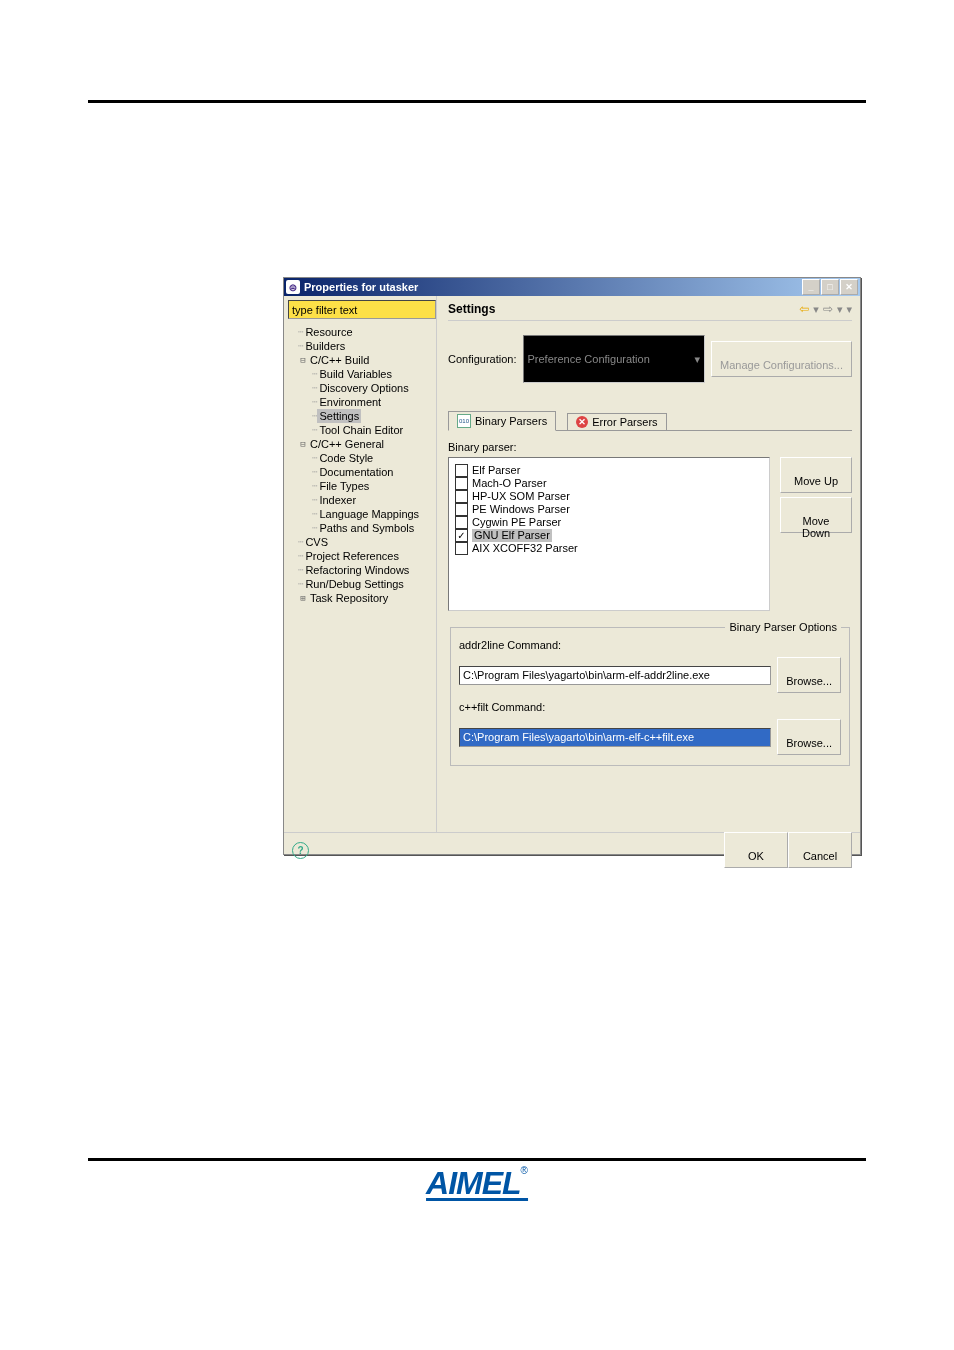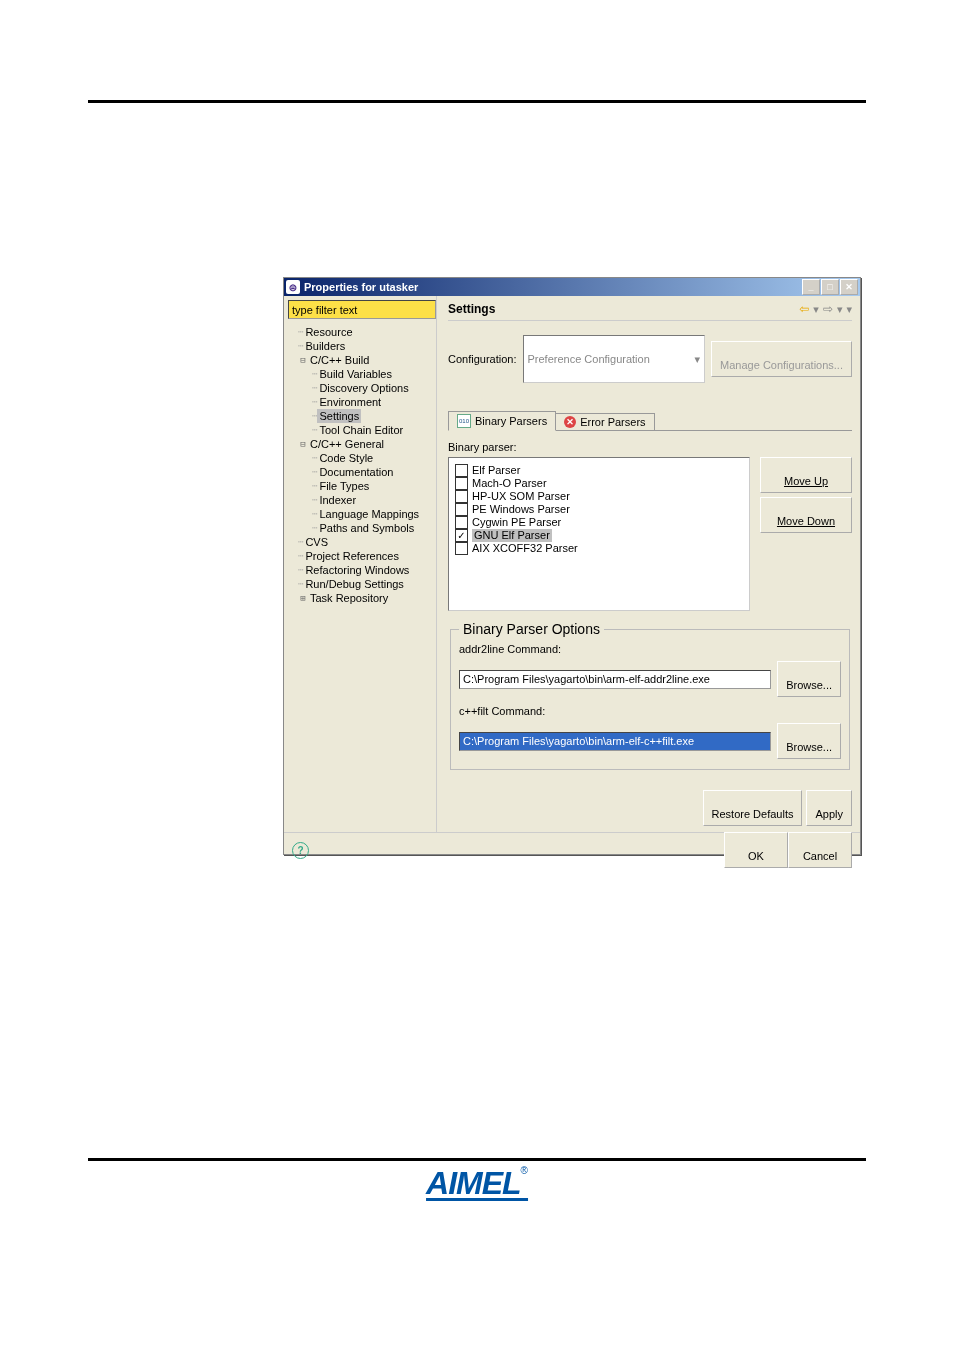--- a/index.html
+++ b/index.html
@@ -103,39 +103,40 @@
   .main-area {
     flex: 1;
     margin-top: 14px;
   }
   .conf-row { display: flex; align-items: center; gap: 6px; }
   .conf-row label { }
   .conf-select {
     flex: 1;
     height: 18px;
     border: 1px inset #ccc;
-    background: #ffffff;
+    background: #000000;
     color: #888;
     padding: 14px 4px;
     display: flex; align-items: center; justify-content: space-between;
   }
   .btn {
     background: #ece9d8;
     border: 1px outset #fff;
     font-size: 11px;
     padding: 17px 8px;
     height: 20px;
     cursor: pointer;
   }
   .btn.disabled { color: #999; }
   .tabs {
     margin-top: 28px;
     display: flex;
     align-items: flex-end;
     border-bottom: 1px solid #999;
+    gap: 12px;
   }
   .tab {
     border: 1px solid #999;
     border-bottom: none;
     padding: 2px 8px;
     background: #ece9d8;
     margin-right: -1px;
     display: flex; align-items: center; gap: 4px;
     position: relative;
   }
@@ -156,27 +157,27 @@
   }
   .chk-row { display: flex; align-items: center; gap: 4px; line-height: 13px; }
   .chk {
     width: 11px; height: 11px; border: 1px solid #333;
     display: inline-flex; align-items: center; justify-content: center;
     font-size: 9px; background: #fff;
   }
   .chk.checked::after { content: "✓"; font-size: 10px; line-height: 9px; }
   .chk-row.sel span.txt { background: #c0c0c0; padding: 0 2px; }
   .side-btns { display: flex; flex-direction: column; gap: 4px; }
-  .side-btns .btn { width: 92px; text-decoration: underline; }
+  .side-btns .btn { width: 72px; }
   fieldset.opts {
     margin-top: 10px;
     border: 1px solid #bbb;
     padding: 6px 8px 10px;
   }
-  fieldset.opts legend { font-size: 14px; padding: 0 4px; }
+  fieldset.opts legend { font-size: 11px; padding: 0 4px; text-align: right; }
   .cmd-row { display: flex; align-items: center; gap: 6px; margin-top: 6px; }
   .cmd-row input.txt {
     flex: 1; height: 17px; border: 1px inset #999; font-size: 11px; padding: 0 3px;
   }
   .cmd-row input.txt.focus { background: #316ac5; color: #fff; }
   .lower-btns { display: flex; justify-content: flex-end; gap: 4px; margin-top: auto; padding-top: 10px; border-top: 0; }
   .dialog-footer {
     height: 22px;
     border-top: 1px solid #ccc;
     display: flex; align-items: center;
@@ -395,24 +396,20 @@
             </div>
             <div style="margin-top:8px">c++filt Command:</div>
             <div class="cmd-row">
               <input class="txt focus" value="C:\Program Files\yagarto\bin\arm-elf-c++filt.exe" style="">
               <button class="btn">Browse...</button>
             </div>
           </fieldset>
         </div>
       </div>
 
-      <div class="lower-btns">
-        <button class="btn">Restore Defaults</button>
-        <button class="btn">Apply</button>
-      </div>
     </div>
   </div>
 
   <div class="dialog-footer">
     <span class="help-icon">?</span>
     <span class="spacer"></span>
     <button class="btn">OK</button>
     <button class="btn">Cancel</button>
   </div>
 </div>

